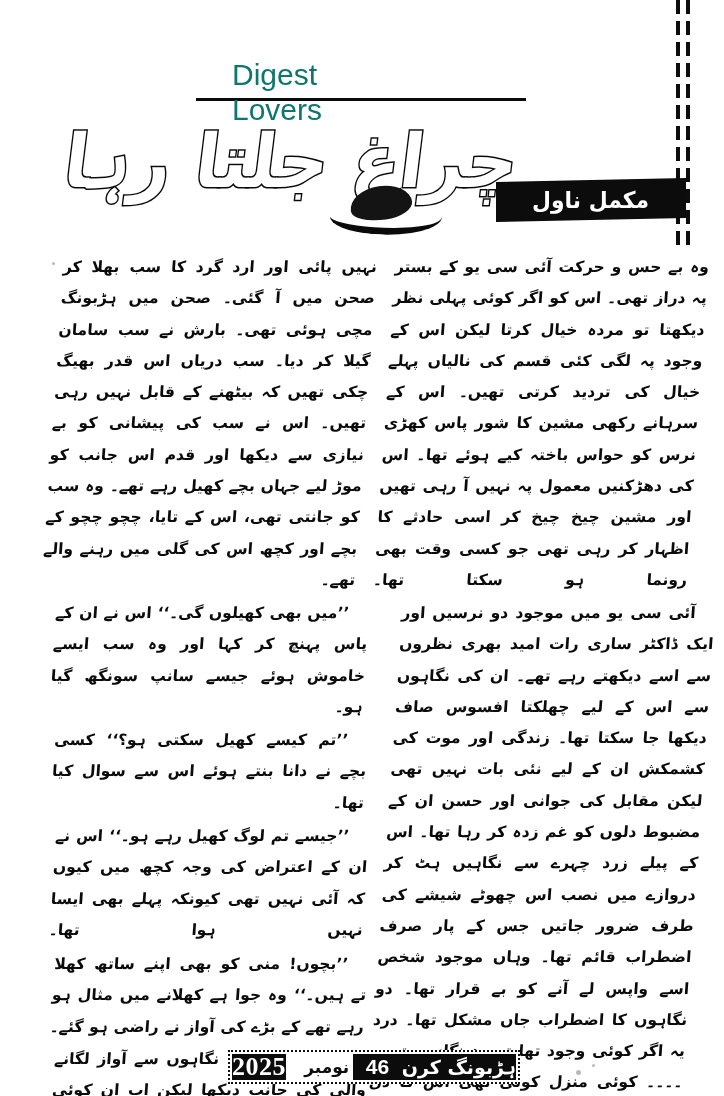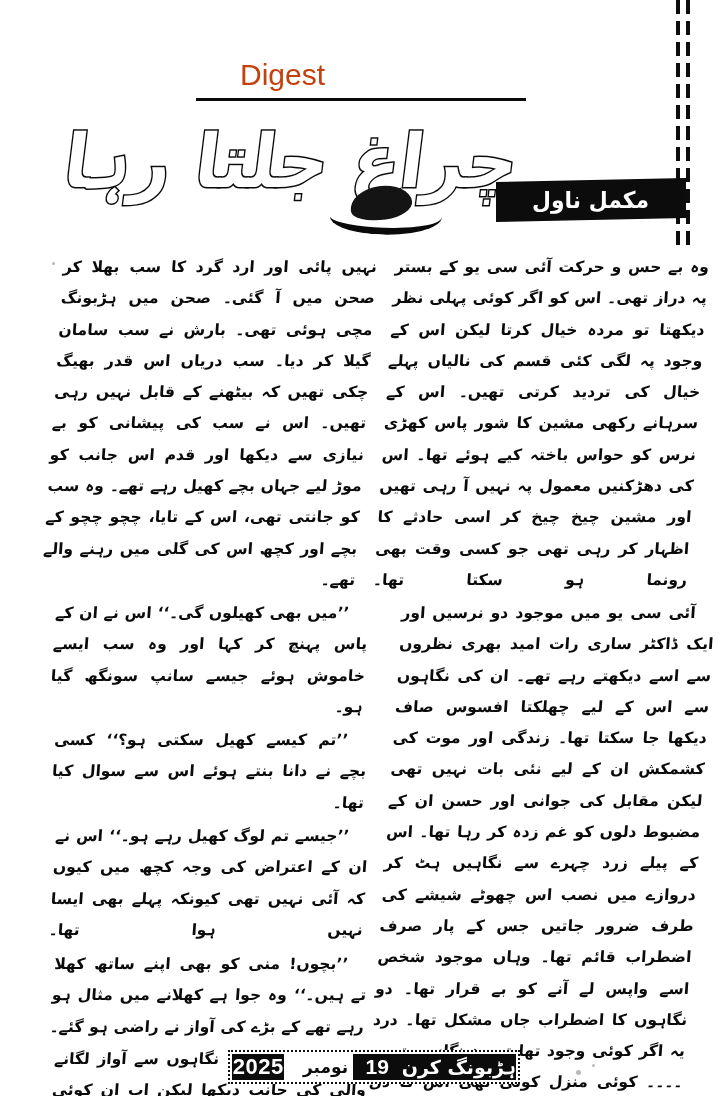--- a/index.html
+++ b/index.html
@@ -138,23 +138,23 @@
     font-weight: 700;
     direction: rtl;
     letter-spacing: 1px;
     transform: skewY(1.2deg) scaleX(0.95);
   }
 
   
   .watermark {
     position: absolute;
     top: 58px;
-    left: 240px;
+    left: 232px;
     z-index: 6;
-    color: #c2410c;
+    color: #0f766e;
     font-family: "Liberation Sans", sans-serif;
     font-size: 30px;
     font-weight: 400;
     line-height: 1.16;
     pointer-events: none;
     white-space: nowrap;
   }
   .watermark .wm-line { display: block; }
   .watermark .hearts {
     display: inline-block;
@@ -218,21 +218,21 @@
     white-space: nowrap;
   }
   .footer .cell.dark {
     background: #0c0c0c;
     color: #ffffff;
   }
   .footer .cell.light {
     background: #ffffff;
     color: #0c0c0c;
   }
-  .f-year   { width: 62px; font-family: Liberation Sans, sans-serif; font-size: 22px; letter-spacing: 0.5px; }
+  .f-year   { width: 62px; font-family: Liberation Serif, serif; font-size: 26px; letter-spacing: 0.5px; }
   .f-month  { width: 64px; direction: rtl; font-size: 17px; margin-left: 14px; }
   .f-page   { width: 58px; font-family: "Liberation Sans", sans-serif; font-size: 21px; }
   .f-mag    { flex: 1 1 auto; direction: rtl; font-size: 19px; letter-spacing: 0.5px; }
 
   .speck {
     position: absolute;
     background: #b9b9b9;
     border-radius: 50%;
   }
 </style>
@@ -255,20 +255,21 @@
       <span class="title-blob"></span>
       <span class="title-swash"></span>
     </div>
 
     <div class="banner">
       <span>مکمل ناول</span>
     </div>
 
     <div class="watermark">
       <span class="wm-line">Digest</span>
+      <span class="wm-line">Lovers</span>
     </div>
   </div>
 
   <div class="columns">
 
     <div class="col">
       <p>وہ بے حس و حرکت آئی سی یو کے بستر پہ دراز تھی۔ اس کو اگر کوئی پہلی نظر دیکھتا تو مردہ خیال کرتا لیکن اس کے وجود پہ لگی کئی قسم کی نالیاں پہلے خیال کی تردید کرتی تھیں۔ اس کے سرہانے رکھی مشین کا شور پاس کھڑی نرس کو حواس باختہ کیے ہوئے تھا۔ اس کی دھڑکنیں معمول پہ نہیں آ رہی تھیں اور مشین چیخ چیخ کر اسی حادثے کا اظہار کر رہی تھی جو کسی وقت بھی رونما ہو سکتا تھا۔</p>
       <p class="indent">آئی سی یو میں موجود دو نرسیں اور ایک ڈاکٹر ساری رات امید بھری نظروں سے اسے دیکھتے رہے تھے۔ ان کی نگاہوں سے اس کے لیے چھلکتا افسوس صاف دیکھا جا سکتا تھا۔ زندگی اور موت کی کشمکش ان کے لیے نئی بات نہیں تھی لیکن مقابل کی جوانی اور حسن ان کے مضبوط دلوں کو غم زدہ کر رہا تھا۔ اس کے پیلے زرد چہرے سے نگاہیں ہٹ کر دروازے میں نصب اس چھوٹے شیشے کی طرف ضرور جاتیں جس کے پار صرف اضطراب قائم تھا۔ وہاں موجود شخص اسے واپس لے آنے کو بے قرار تھا۔ دو نگاہوں کا اضطراب جاں مشکل تھا۔ درد یہ اگر کوئی وجود تھا تو وہ نگاہیں تھیں ۔۔۔۔ کوئی منزل کوئی تھی اس کا دل تھا۔</p>
 
     </div>
@@ -280,21 +281,21 @@
       <p class="indent">’’جیسے تم لوگ کھیل رہے ہو۔‘‘ اس نے ان کے اعتراض کی وجہ کچھ میں کیوں کہ آئی نہیں تھی کیونکہ پہلے بھی ایسا نہیں ہوا تھا۔</p>
       <p class="indent">’’بچوں! منی کو بھی اپنے ساتھ کھلا تے ہیں۔‘‘ وہ جوا ہے کھلانے میں مثال ہو رہے تھے کے بڑے کی آواز نے راضی ہو گئے۔</p>
       <p class="indent">اس نے مشکرانہ نگاہوں سے آواز لگانے والی کی جانب دیکھا لیکن اب ان کوئی نہیں تھا۔</p>
 
     </div>
   </div>
 
   <div class="footer">
     <div class="cell dark f-year">2025</div>
     <div class="cell light f-month">نومبر</div>
-    <div class="cell dark f-page">19</div>
+    <div class="cell dark f-page">46</div>
     <div class="cell dark f-mag">ہڑبونگ کرن</div>
   </div>
 
   <span class="speck" style="left:576px;top:1070px;width:5px;height:5px;"></span>
   <span class="speck" style="left:592px;top:1064px;width:3px;height:3px;"></span>
   <span class="speck" style="left:52px;top:262px;width:3px;height:3px;"></span>
 
 </div>
 
 </body></html>

